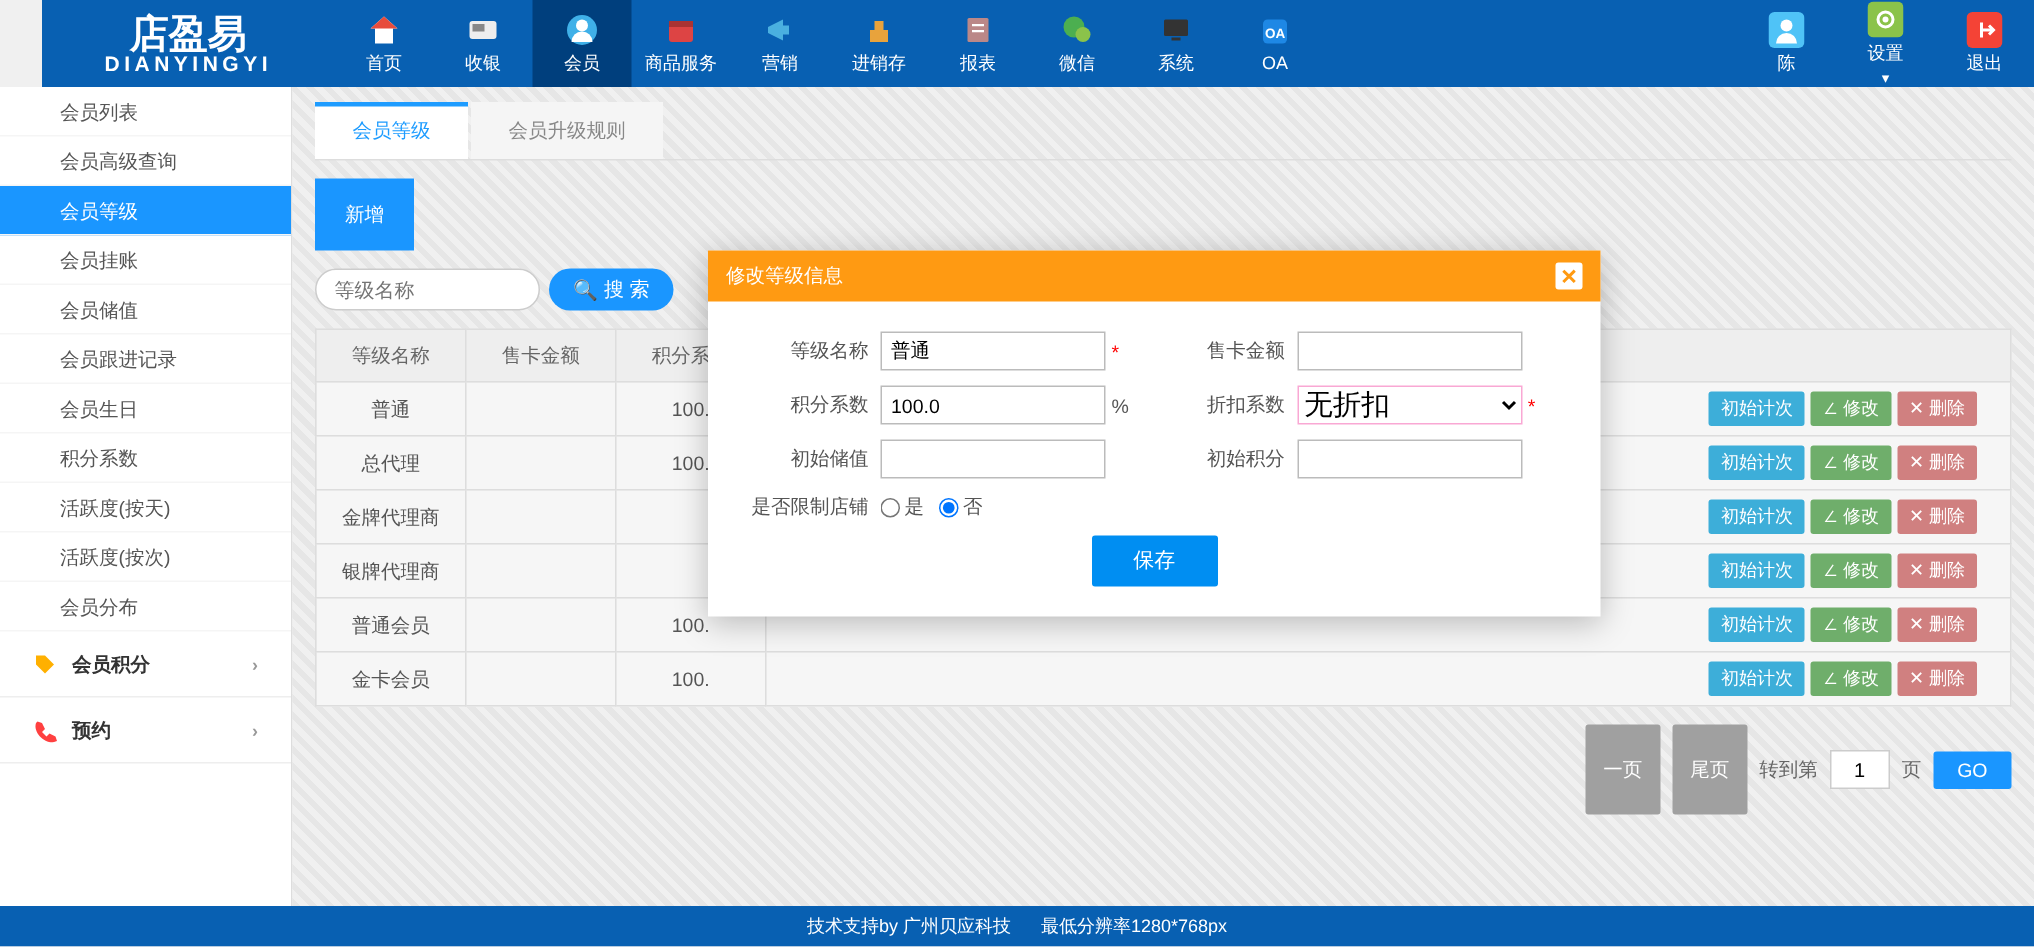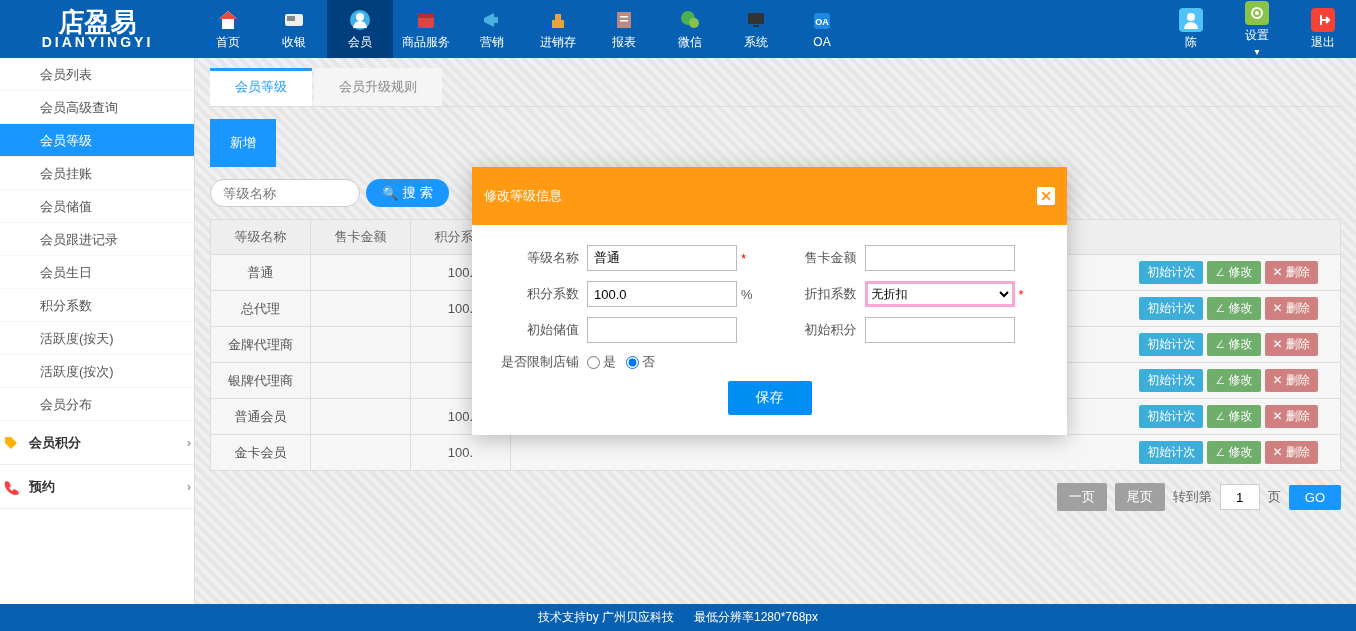--- a/index.html
+++ b/index.html
@@ -1,33 +1,33 @@
 <!DOCTYPE html>
 <html><head>
   <meta charset="utf-8">
   <style>
     * { margin: 0; padding: 0; box-sizing: border-box; }
     body { font-family: "Microsoft YaHei", Arial, sans-serif; font-size: 13px; background: #f0f0f0; width: 1356px; height: 631px; overflow: hidden; position: relative; }
     
     
-    .topnav { background: #0860b2; height: 58px; display: flex; align-items: stretch; color: #fff; }
+    .topnav { background: #0860b2; height: 58px; display: flex; align-items: stretch; color: #fff; margin-left: 28px; }
     .logo { width: 195px; display: flex; align-items: center; justify-content: center; font-size: 26px; font-weight: bold; }
     .logo-inner { text-align: center; line-height: 1; }
     .logo-sub { font-size: 14px; letter-spacing: 3px; display: block; }
     .nav-items { display: flex; }
     .nav-item { width: 66px; display: flex; flex-direction: column; align-items: center; justify-content: center; cursor: pointer; font-size: 12px; gap: 2px; }
     .nav-item.active { background: #003f7d; }
     .nav-icon { width: 24px; height: 24px; display: flex; align-items: center; justify-content: center; }
     .nav-right { margin-left: auto; display: flex; }
     
     
     .sidebar { position: absolute; left: 0; top: 58px; width: 195px; bottom: 27px; background: #fff; border-right: 1px solid #ddd; overflow: hidden; }
     .sidebar-item { padding: 0 20px 0 40px; height: 33px; line-height: 33px; color: #555; cursor: pointer; border-bottom: 1px solid #f5f5f5; }
     .sidebar-item.active { background: #1a96ff; color: #fff; }
-    .sidebar-group { padding: 0 3px; height: 44px; display: flex; align-items: center; justify-content: space-between; cursor: pointer; color: #333; font-weight: bold; border-bottom: 1px solid #eee; }
+    .sidebar-group { padding: 0 22px; height: 44px; display: flex; align-items: center; justify-content: space-between; cursor: pointer; color: #333; font-weight: bold; border-bottom: 1px solid #eee; }
     .group-left { display: flex; align-items: center; gap: 10px; }
     .chevron { color: #999; font-size: 12px; }
     
     
     .main { position: absolute; left: 195px; right: 0; top: 58px; bottom: 27px; background: repeating-linear-gradient(45deg, #e6e6e6, #e6e6e6 4px, #f0f0f0 4px, #f0f0f0 8px); padding: 10px 15px; overflow: hidden; }
     
     
     .tabs { display: flex; border-bottom: 1px solid #ddd; background: transparent; }
     .tab { padding: 10px 25px; background: #f5f5f5; color: #888; cursor: pointer; margin-right: 2px; }
     .tab.active { background: #fff; color: #1e9cff; border-top: 3px solid #1e9cff; padding-top: 7px; }
@@ -45,37 +45,37 @@
     table { border-collapse: collapse; width: 100%; background: #e8e8e8; }
     th { background: #eee; color: #666; padding: 8px 10px; border: 1px solid #ddd; font-weight: normal; text-align: center; font-size: 13px; }
     td { padding: 6px 10px; border: 1px solid #ddd; text-align: center; color: #555; background: #f6f6f6; font-size: 13px; }
     .op-btn { display: inline-block; padding: 3px 8px; color: #fff; font-size: 12px; border-radius: 2px; cursor: pointer; margin: 0 2px; }
     .op-blue { background: #3daed9; }
     .op-green { background: #6fae6b; }
     .op-red { background: #d08080; }
     
     
     .pagination { margin-top: 12px; display: flex; justify-content: flex-end; align-items: center; gap: 8px; font-size: 13px; color: #666; }
-    .pg-btn { background: #a0a0a0; color: #fff; padding: 5px 12px; cursor: pointer; border-radius: 2px; }
+    .pg-btn { background: #a0a0a0; color: #fff; padding: 21px 12px; cursor: pointer; border-radius: 2px; }
     .pg-input { width: 40px; height: 26px; border: 1px solid #ccc; text-align: center; }
     .pg-go { background: #1a96ff; color: #fff; padding: 5px 16px; cursor: pointer; border-radius: 2px; }
     
     
     .footer { position: absolute; bottom: 0; left: 0; right: 0; height: 27px; background: #0860b2; color: #fff; display: flex; align-items: center; justify-content: center; font-size: 12px; gap: 20px; }
     
     
     .modal { position: absolute; left: 472px; top: 167px; width: 595px; background: #fff; box-shadow: 0 4px 20px rgba(0,0,0,0.25); }
-    .modal-header { background: #ff9a12; color: #fff; padding: 20px 12px; display: flex; justify-content: space-between; align-items: center; font-size: 13px; }
+    .modal-header { background: #ff9a12; color: #fff; padding: 8px 12px; display: flex; justify-content: space-between; align-items: center; font-size: 13px; }
     .modal-close { background: #fff; color: #ff9a12; width: 18px; height: 18px; display: flex; align-items: center; justify-content: center; font-weight: bold; cursor: pointer; border-radius: 2px; font-size: 14px; }
     .modal-body { padding: 20px; }
     .form-row { display: flex; margin-bottom: 10px; align-items: center; }
     .form-cell { flex: 1; display: flex; align-items: center; }
     .form-label { width: 95px; text-align: right; padding-right: 8px; color: #555; font-size: 13px; }
     .form-input { width: 150px; height: 26px; border: 1px solid #bbb; padding: 0 6px; font-size: 13px; }
-    .form-select { width: 150px; height: 26px; border: 3px solid #f9a8d4; background: #fff; font-size: 12px; }
+    .form-select { width: 150px; height: 26px; border: 1px solid #f9a8d4; background: #fff; font-size: 19px; }
     .req { color: red; margin-left: 4px; }
     .pct { margin-left: 4px; color: #555; }
     .radios { display: flex; gap: 10px; align-items: center; }
     .radios label { display: flex; align-items: center; gap: 3px; color: #555; font-size: 13px; }
     .btn-save { background: #008ef2; color: #fff; border: none; padding: 8px 28px; cursor: pointer; font-size: 14px; border-radius: 2px; display: block; margin: 10px auto 0; }
     
     
     svg { display: block; }
   </style>
 </head>

